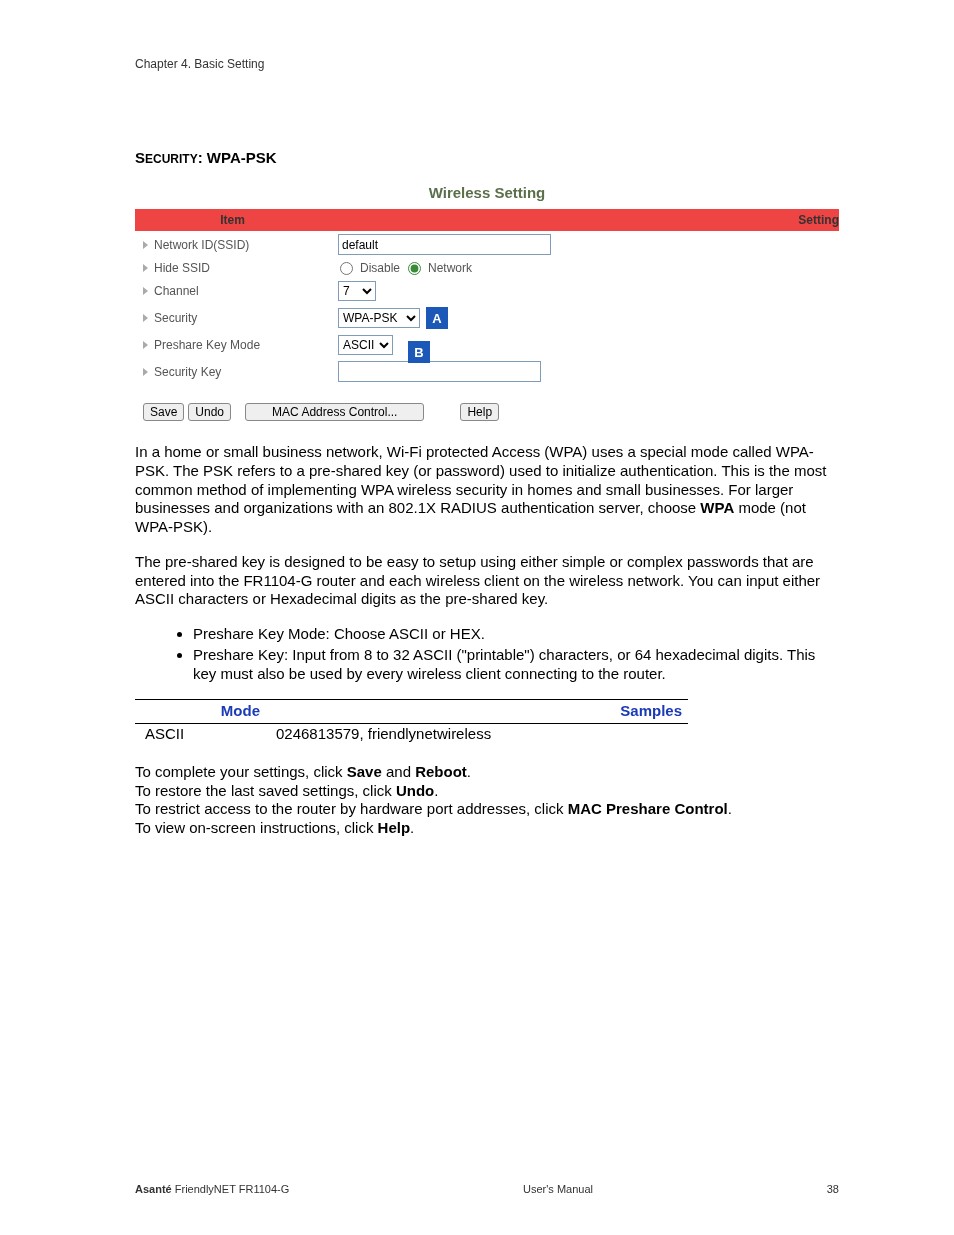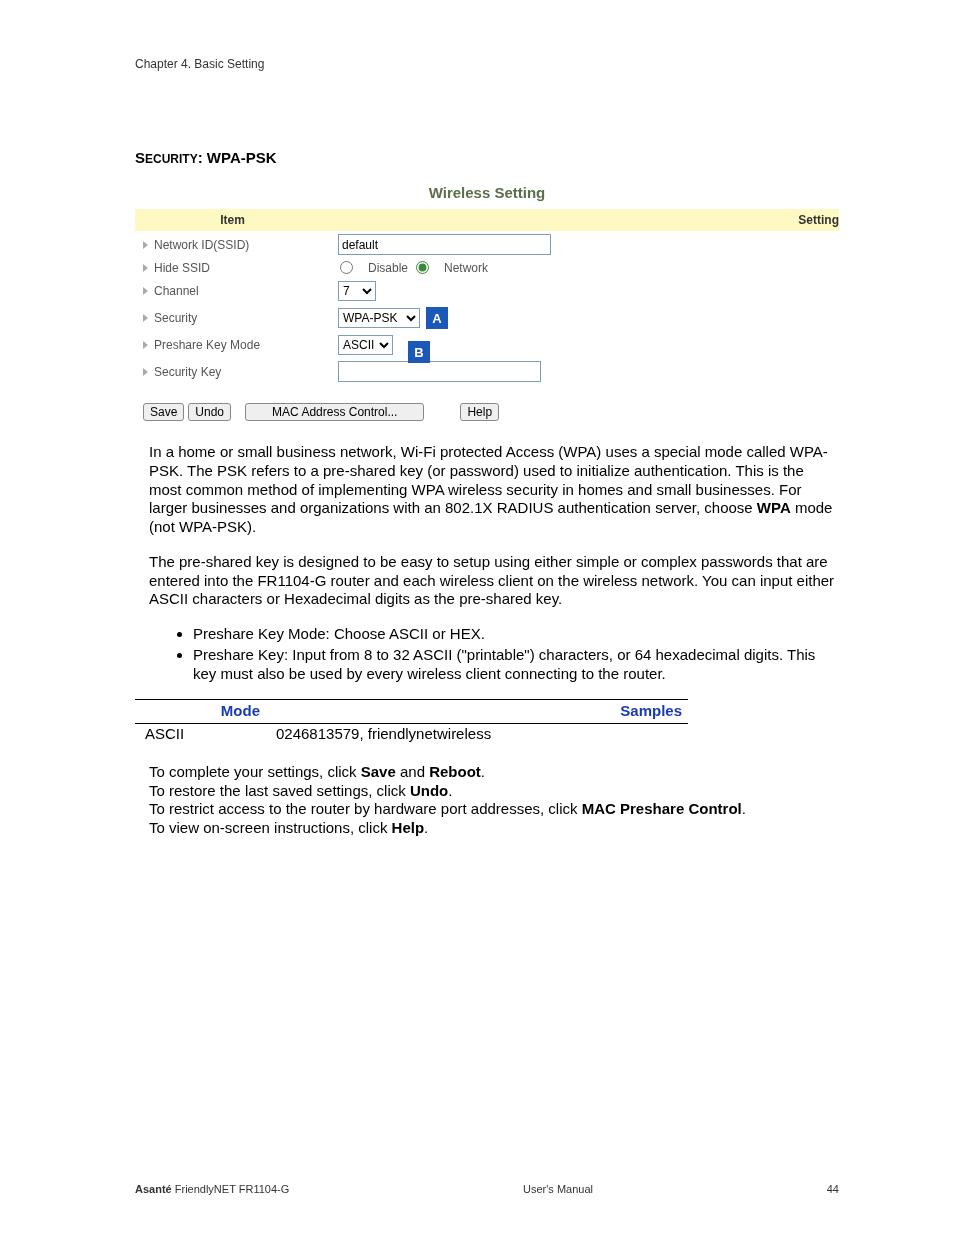--- a/index.html
+++ b/index.html
@@ -41,21 +41,21 @@
     margin-top: 18px;
     margin-bottom: 6px;
   }
   .settings-panel {
     margin: 8px 0 8px 0;
     font-family: Verdana, Tahoma, sans-serif;
     font-size: 12px;
   }
   .settings-header {
     display: flex;
-    background: #fef9c3;
+    background: #ef4444;
     font-weight: bold;
     color: #333;
   }
   .settings-header .col-item {
     width: 195px;
     text-align: center;
     padding: 4px 0;
   }
   .settings-header .col-setting {
     flex: 1;
@@ -100,22 +100,22 @@
   .w-med { width: 195px; }
   select.sel {
     font-family: Arial, sans-serif;
     font-size: 12px;
     border: 1px solid #7f9db9;
     background: #fff;
     height: 20px;
   }
   .radio-wrap {
     display: flex;
-    align-items: flex-start;
-    gap: 14px;
+    align-items: flex-end;
+    gap: 6px;
     color: #555;
     font-size: 12px;
   }
   input[type=radio] {
     accent-color: #3a8a3a;
     margin: 0 1px 0 2px;
   }
   .callout {
     width: 22px;
     height: 22px;
@@ -144,21 +144,21 @@
     padding: 1px 6px;
     color: #000;
     cursor: pointer;
   }
   button.classic.wider { padding: 1px 26px; }
   .body-text {
     margin-top: 22px;
     font-size: 15px;
     line-height: 1.25;
   }
-  .body-text p { margin: 0 0 16px 14px; }
+  .body-text p { margin: 0 0 16px 0; }
   .bullets {
     margin: 0 0 16px 0;
     padding-left: 58px;
   }
   .bullets li { margin-bottom: 2px; }
   .samples-table {
     border-collapse: collapse;
     width: 553px;
     margin-top: 4px;
     font-size: 15px;
@@ -311,15 +311,15 @@
       <span>To complete your settings, click </span><b>Save</b><span> and </span><b>Reboot</b><span>.</span><br>
       <span>To restore the last saved settings, click </span><b>Undo</b><span>.</span><br>
       <span>To restrict access to the router by hardware port addresses, click </span><b>MAC Preshare Control</b><span>.</span><br>
       <span>To view on-screen instructions, click </span><b>Help</b><span>.</span>
     </p>
   </div>
 
   <div class="footer">
     <div class="left"><b>Asanté</b><span> FriendlyNET FR1104-G</span></div>
     <div class="center">User's Manual</div>
-    <div class="right">44</div>
+    <div class="right">38</div>
   </div>
 </div>
 
 </body></html>

